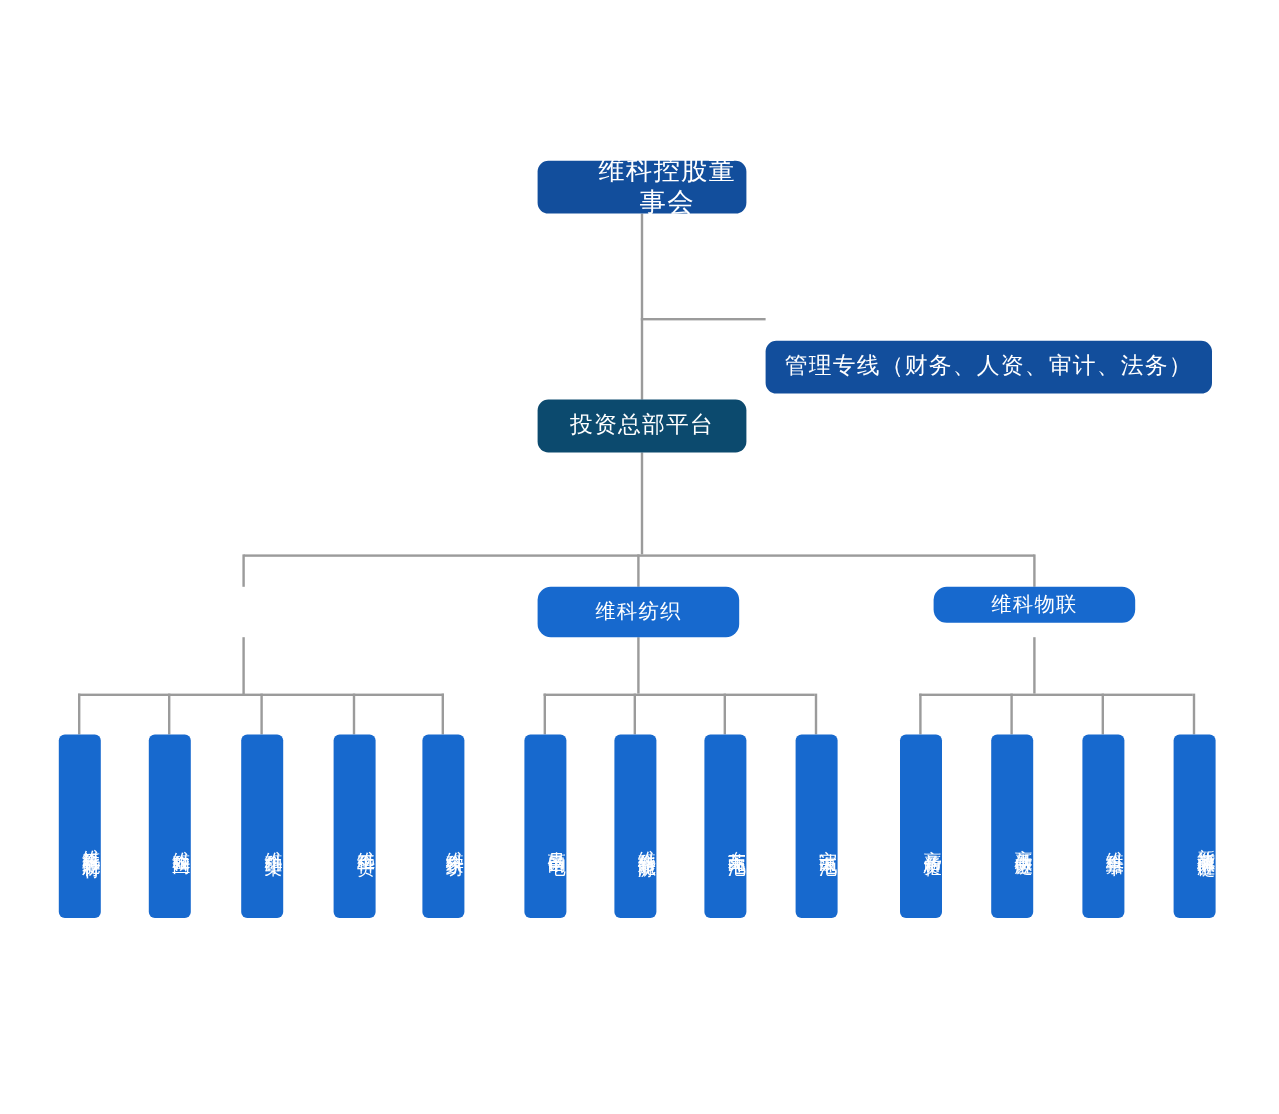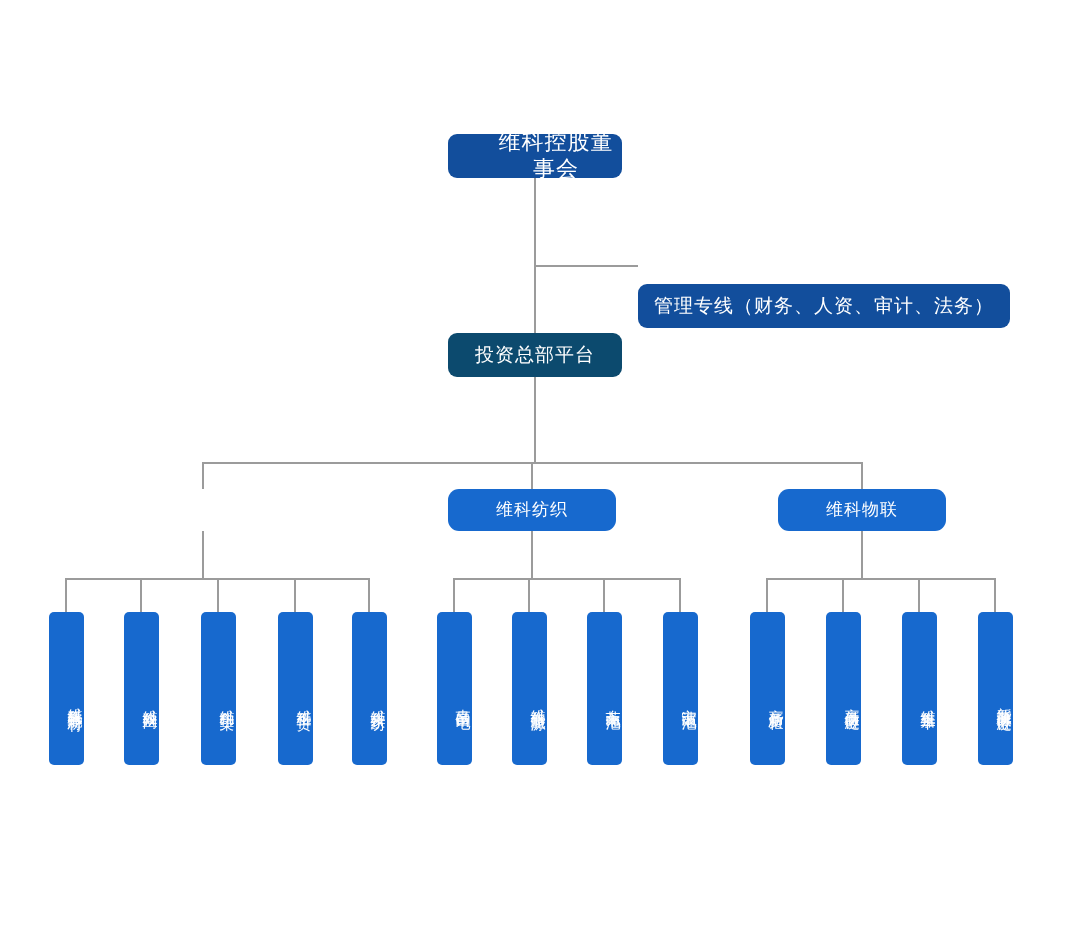--- a/index.html
+++ b/index.html
@@ -109,21 +109,21 @@
   <div class="line line-v" style="left:918px; top:578px; height:34px;"></div>
   <div class="line line-v" style="left:994px; top:578px; height:34px;"></div>
 
   <div class="node node-root" style="left:448px; top:134px; width:174px; height:44px;">维科控股董事会</div>
 
   <div class="node node-staff" style="left:638px; top:244px; width:372px; height:44px;margin-top:40px;">管理专线（财务、人资、审计、法务）</div>
 
   <div class="node node-platform" style="left:448px; top:333px; width:174px; height:44px;">投资总部平台</div>
 
   <div class="node node-division" style="left:448px; top:489px; width:168px; height:42px;">维科纺织</div>
-  <div class="node node-division" style="left:778px; top:489px; width:168px; height:42px;">维科物联</div>
+  <div class="node node-division" style="left:778px; top:489px; width:168px; height:30px;">维科物联</div>
 
   <div class="node node-leaf" style="left:49px; top:612px; width:35px; height:153px;">维科氢能特材</div>
   <div class="node node-leaf" style="left:124px; top:612px; width:35px; height:153px;">维科丝网</div>
   <div class="node node-leaf" style="left:201px; top:612px; width:35px; height:153px;">维科印染</div>
   <div class="node node-leaf" style="left:278px; top:612px; width:35px; height:153px;">维科工贸</div>
   <div class="node node-leaf" style="left:352px; top:612px; width:35px; height:153px;">维科家纺</div>
 
   <div class="node node-leaf" style="left:437px; top:612px; width:35px; height:153px;">南昌钠电</div>
   <div class="node node-leaf" style="left:512px; top:612px; width:35px; height:153px;">维科新能源</div>
   <div class="node node-leaf" style="left:587px; top:612px; width:35px; height:153px;">东莞电池</div>

